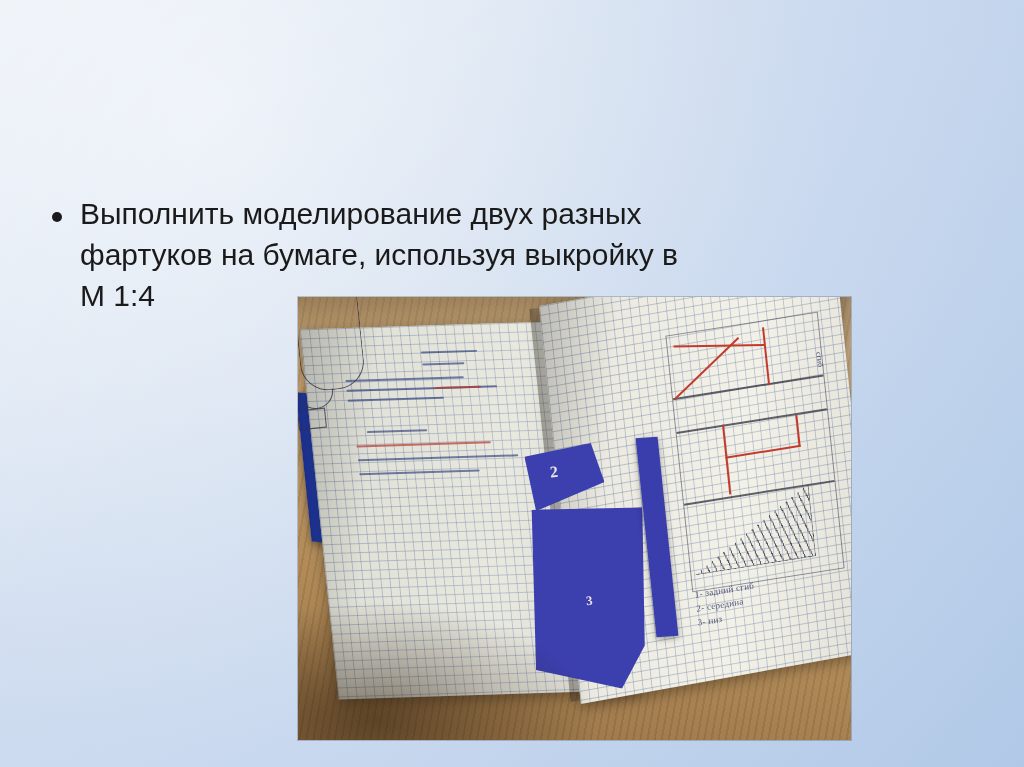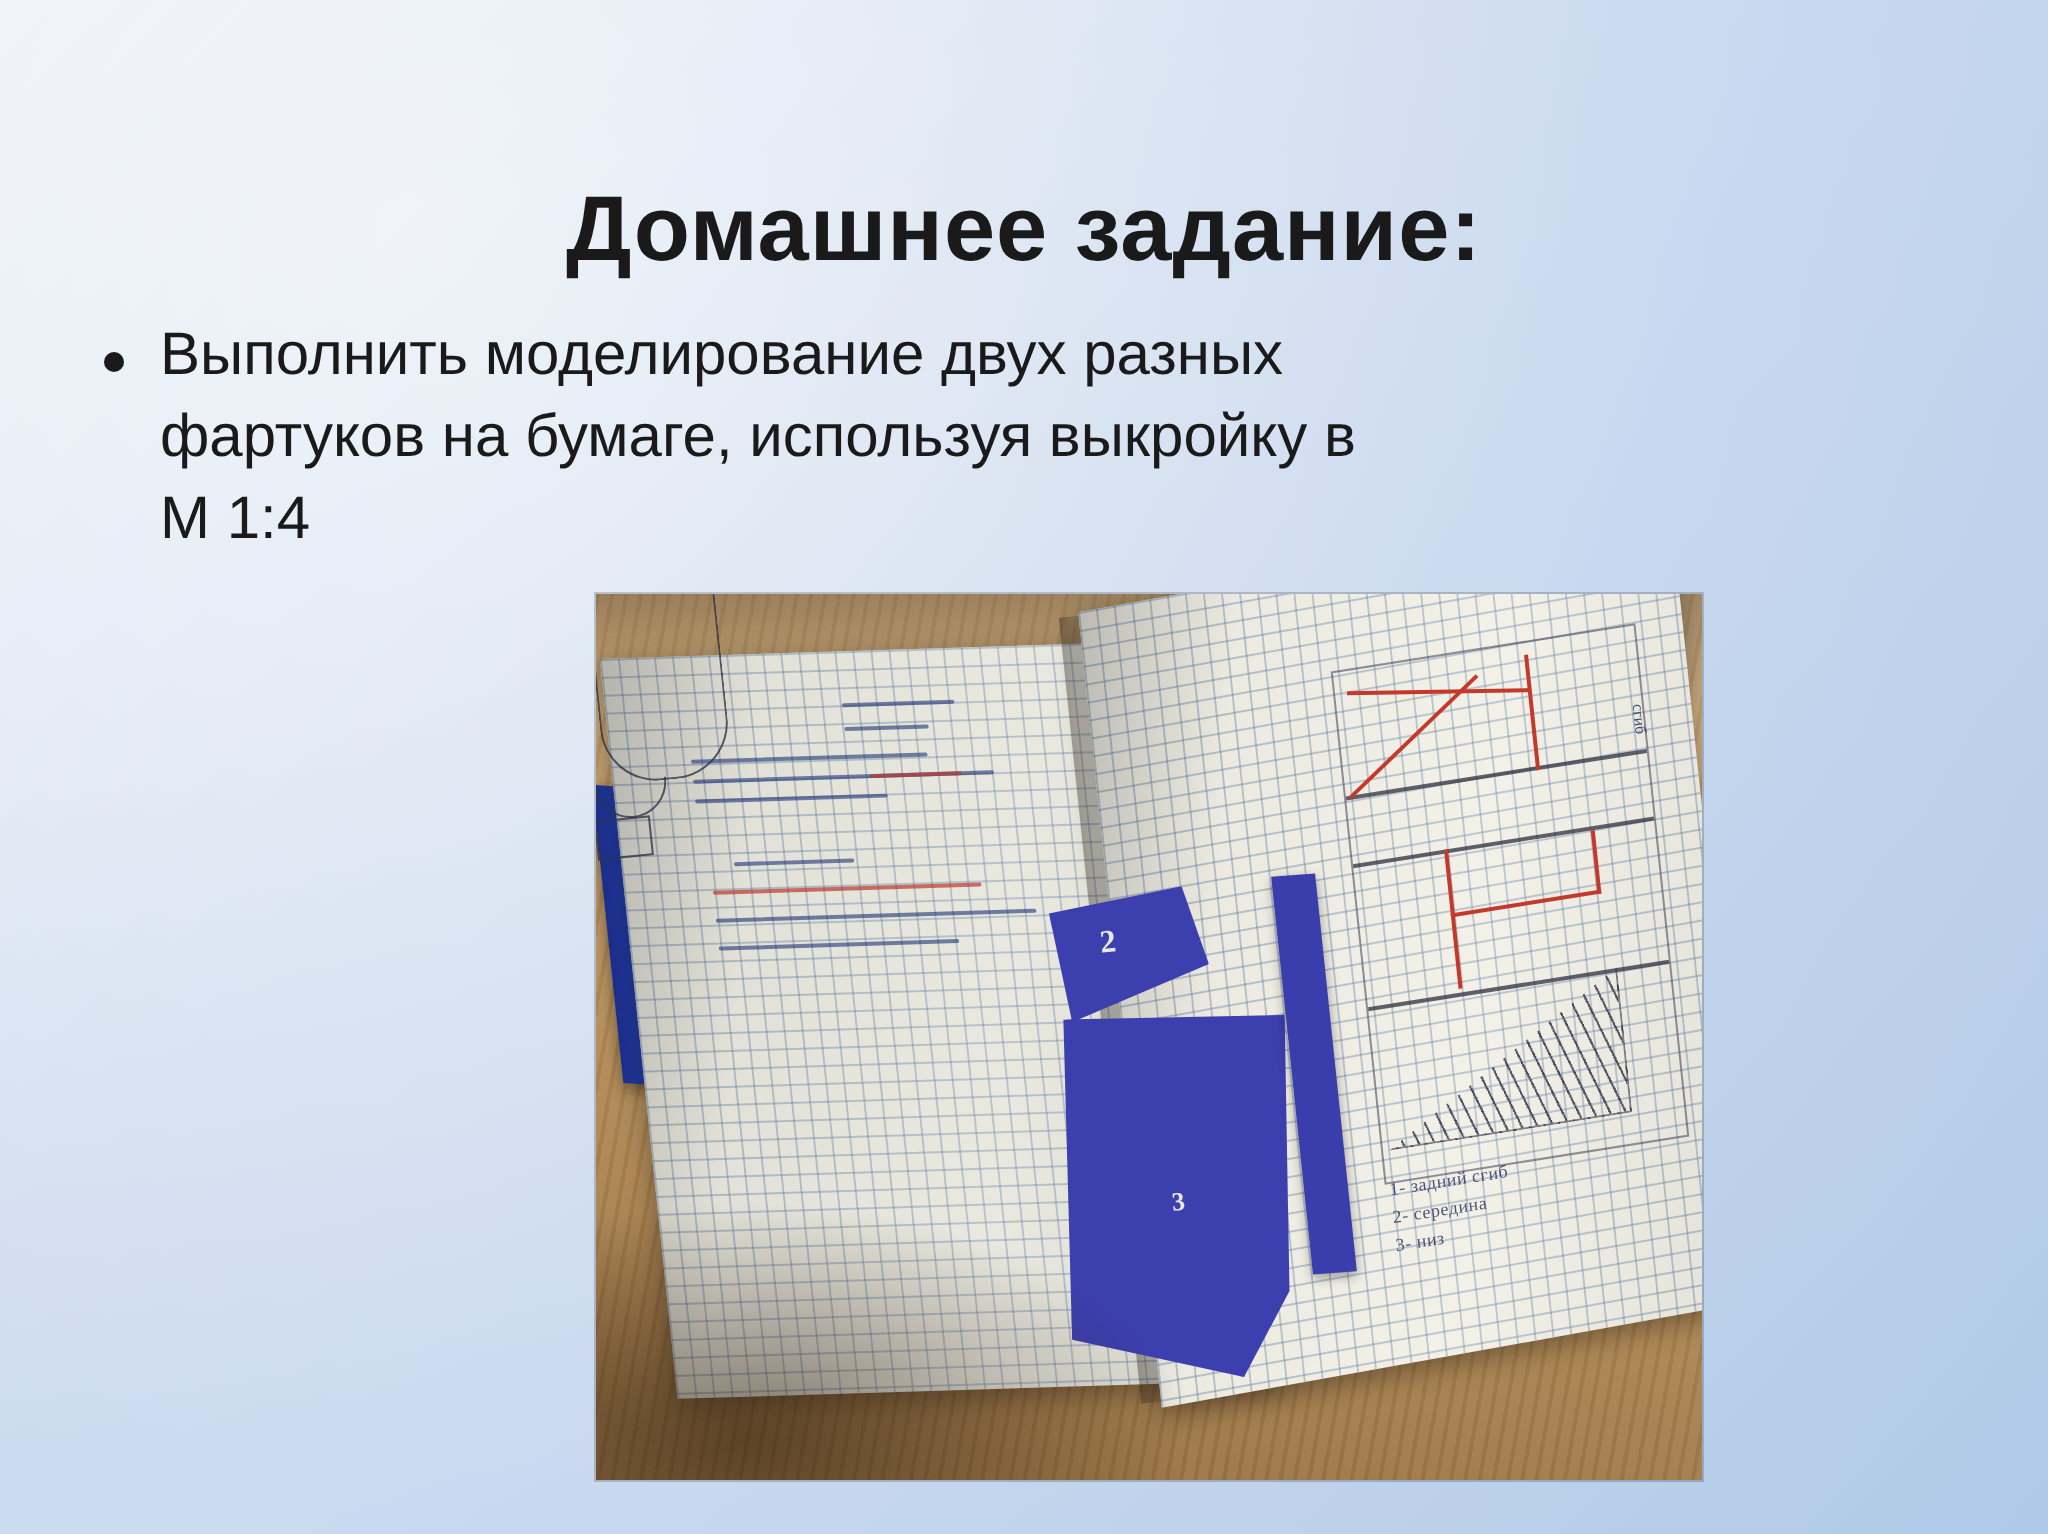--- a/index.html
+++ b/index.html
@@ -47,20 +47,21 @@
     position: absolute;
     top: 158px;
     left: 52px;
     width: 640px;
     z-index: 3;
   }
   .bullet-row {
     display: flex;
     align-items: flex-start;
     gap: 18px;
+    margin-top: 36px;
   }
   .bullet-dot {
     width: 10px;
     height: 10px;
     border-radius: 50%;
     background: #1a1a1a;
     margin-top: 18px;
     flex: 0 0 auto;
   }
   .bullet-text {
@@ -277,21 +278,20 @@
     font-size: 16px;
     color: #e8e7e0;
     font-weight: bold;
   }
 </style>
 </head>
 <body>
 
 <div id="slide">
 
-  <h1 id="title">Домашнее задание:</h1>
 
   <div id="bullets">
     <div class="bullet-row">
       <span class="bullet-dot"></span>
       <span class="bullet-text">Выполнить моделирование двух разных фартуков на бумаге, используя выкройку в М 1:4</span>
     </div>
   </div>
 
   <div id="photo">
     <div class="desk"></div>

